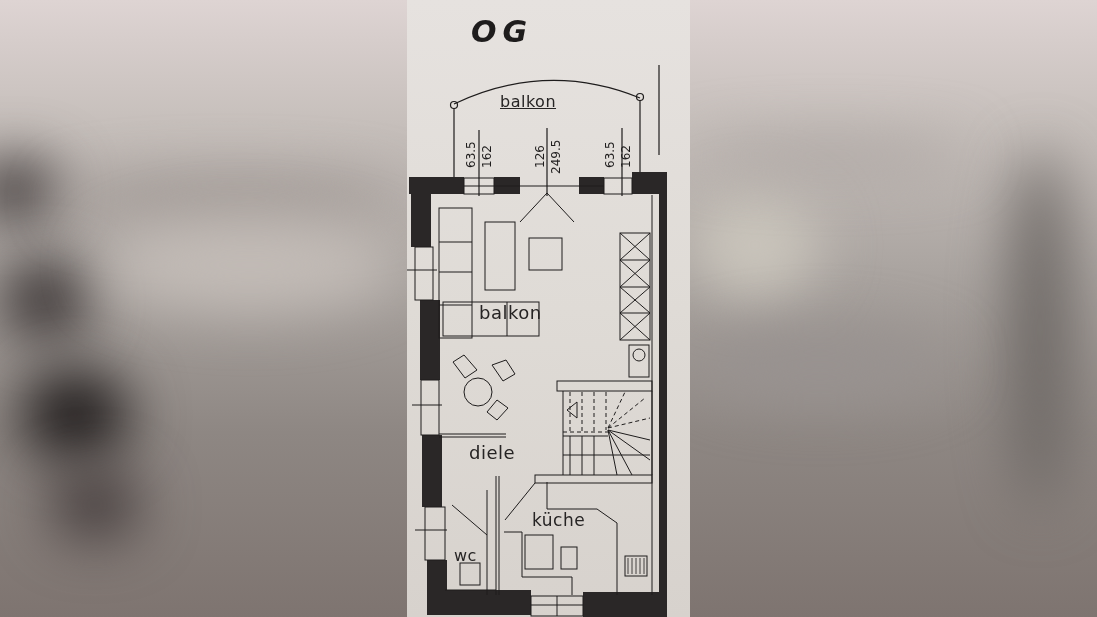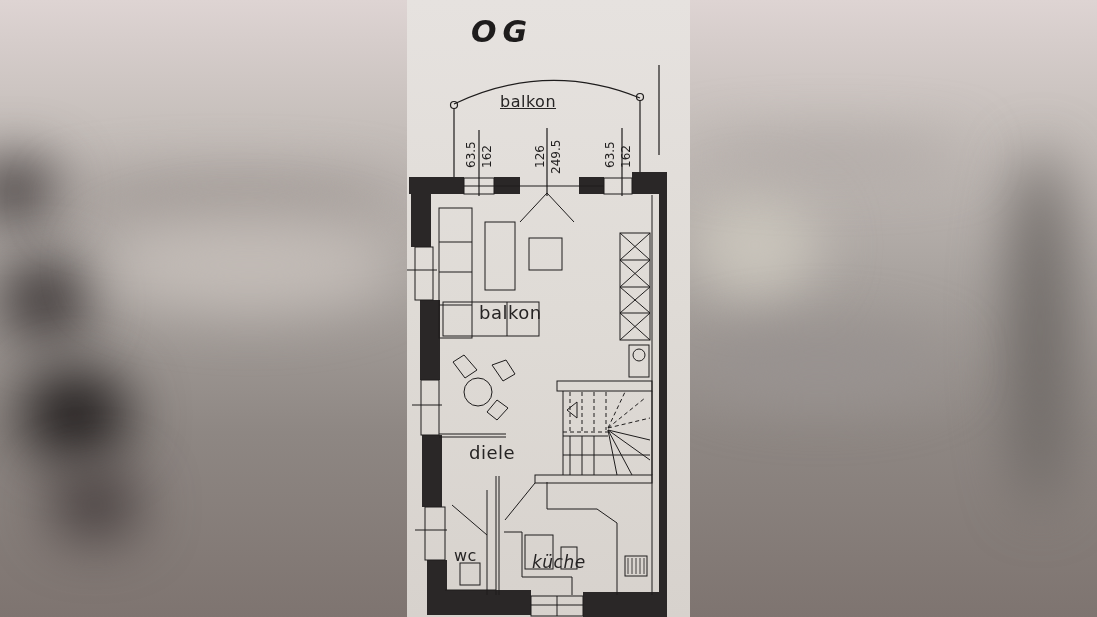--- a/index.html
+++ b/index.html
@@ -201,14 +201,14 @@
   <div class="dim" style="left:73px;top:168px;">162</div>
   <div class="dim" style="left:126px;top:168px;">126</div>
   <div class="dim" style="left:142px;top:174px;">249.5</div>
   <div class="dim" style="left:196px;top:168px;">63.5</div>
   <div class="dim" style="left:212px;top:168px;">162</div>
 
   <div class="lbl" style="left:93px;top:92px;font-size:16px;text-decoration:underline;">balkon</div>
   <div class="lbl" style="left:72px;top:302px;font-size:18px;">balkon</div>
   <div class="lbl" style="left:62px;top:442px;font-size:18px;text-align:right;">diele</div>
   <div class="lbl" style="left:47px;top:546px;font-size:16px;">wc</div>
-  <div class="lbl" style="left:125px;top:552px;font-size:17px;font-style:italic;">küche</div>
+  <div class="lbl" style="left:125px;top:510px;font-size:17px;">küche</div>
 </div>
 
 </body></html>

